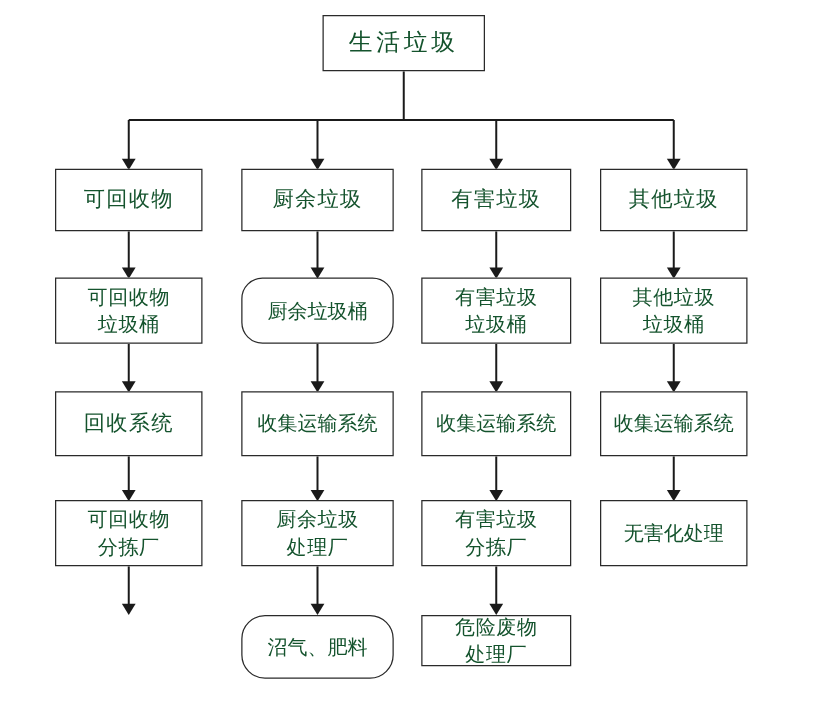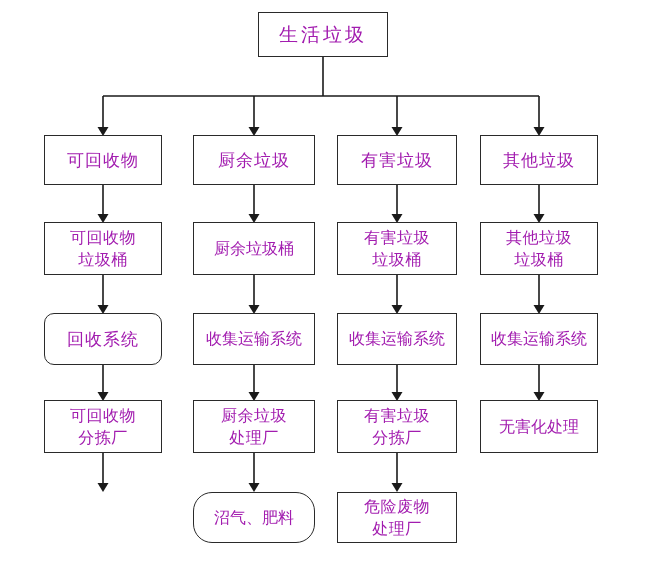--- a/index.html
+++ b/index.html
@@ -19,21 +19,21 @@
   }
   .node {
     position: absolute;
     box-sizing: border-box;
     border: 1px solid #2a2a2a;
     background: #ffffff;
     display: flex;
     align-items: center;
     justify-content: center;
     text-align: center;
-    color: #a21caf;
+    color: #14532d;
     font-size: 17px;
     line-height: 1.35;
     letter-spacing: 1px;
     white-space: pre-line;
     font-family: "DejaVu Sans", "Liberation Sans", sans-serif;
   }
   .node.root {
     font-size: 19px;
     letter-spacing: 3px;
   }
@@ -116,38 +116,38 @@
     <polygon points="533.5,305 544.5,305 539,314"></polygon>
     <line x1="539" y1="365" x2="539" y2="393"></line>
     <polygon points="533.5,392 544.5,392 539,401"></polygon>
   </svg>
 
   <div class="node root" style="left:258px; top:12px; width:130px; height:45px;">生活垃圾</div>
 
   <div class="node" style="left:44px; top:135px; width:118px; height:50px;">可回收物</div>
   <div class="node two-line" style="left:44px; top:222px; width:118px; height:53px;">可回收物
 垃圾桶</div>
-  <div class="node" style="left:44px; top:313px; width:118px; height:52px;border-radius:10px;">回收系统</div>
+  <div class="node" style="left:44px; top:313px; width:118px; height:52px;">回收系统</div>
   <div class="node two-line" style="left:44px; top:400px; width:118px; height:53px;">可回收物
 分拣厂</div>
 
   <div class="node" style="left:193px; top:135px; width:122px; height:50px;">厨余垃圾</div>
-  <div class="node tight" style="left:193px; top:222px; width:122px; height:53px;">厨余垃圾桶</div>
+  <div class="node tight" style="left:193px; top:222px; width:122px; height:53px;border-radius:17px;">厨余垃圾桶</div>
   <div class="node tight" style="left:193px; top:313px; width:122px; height:52px;">收集运输系统</div>
   <div class="node two-line" style="left:193px; top:400px; width:122px; height:53px;">厨余垃圾
 处理厂</div>
   <div class="node tight" style="left:193px; top:492px; width:122px; height:51px;border-radius:19px;">沼气、肥料</div>
 
   <div class="node" style="left:337px; top:135px; width:120px; height:50px;">有害垃圾</div>
   <div class="node two-line" style="left:337px; top:222px; width:120px; height:53px;">有害垃圾
 垃圾桶</div>
   <div class="node tight" style="left:337px; top:313px; width:120px; height:52px;">收集运输系统</div>
   <div class="node two-line" style="left:337px; top:400px; width:120px; height:53px;">有害垃圾
 分拣厂</div>
-  <div class="node two-line" style="left:337px; top:492px; width:120px; height:51px;">危险废物
+  <div class="node two-line" style="left:337px; top:492px; width:120px; height:41px;">危险废物
 处理厂</div>
 
   <div class="node" style="left:480px; top:135px; width:118px; height:50px;">其他垃圾</div>
   <div class="node two-line" style="left:480px; top:222px; width:118px; height:53px;">其他垃圾
 垃圾桶</div>
   <div class="node tight" style="left:480px; top:313px; width:118px; height:52px;">收集运输系统</div>
   <div class="node tight" style="left:480px; top:400px; width:118px; height:53px;">无害化处理</div>
 
 </div>
 

